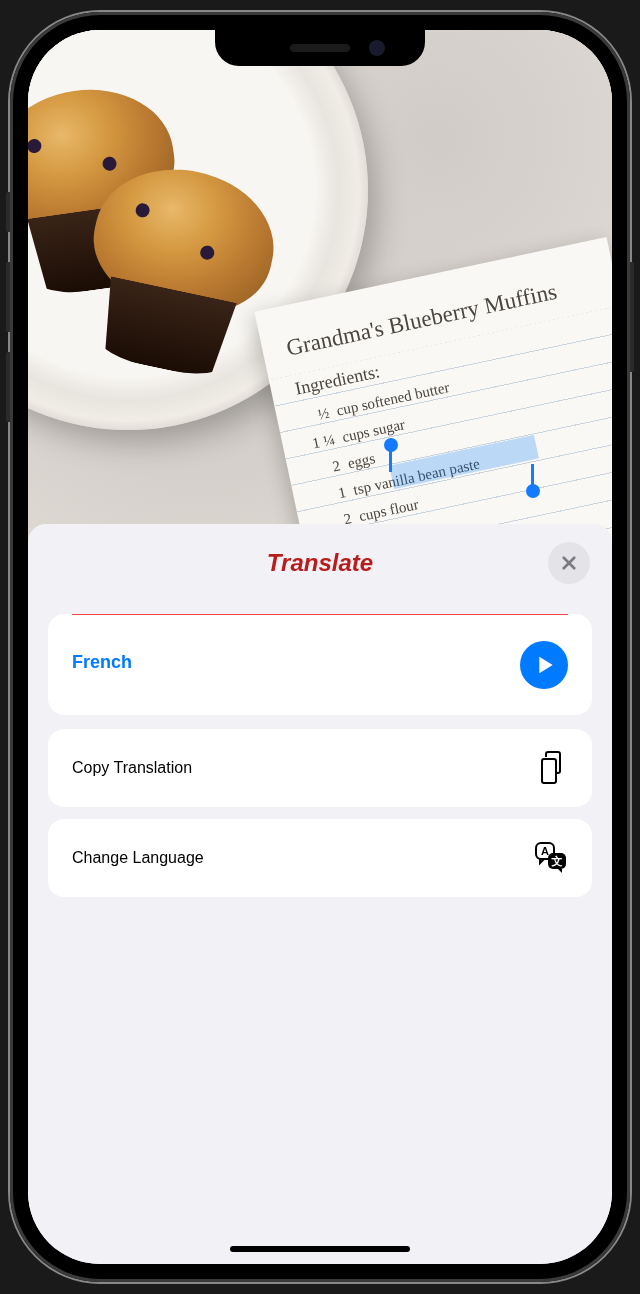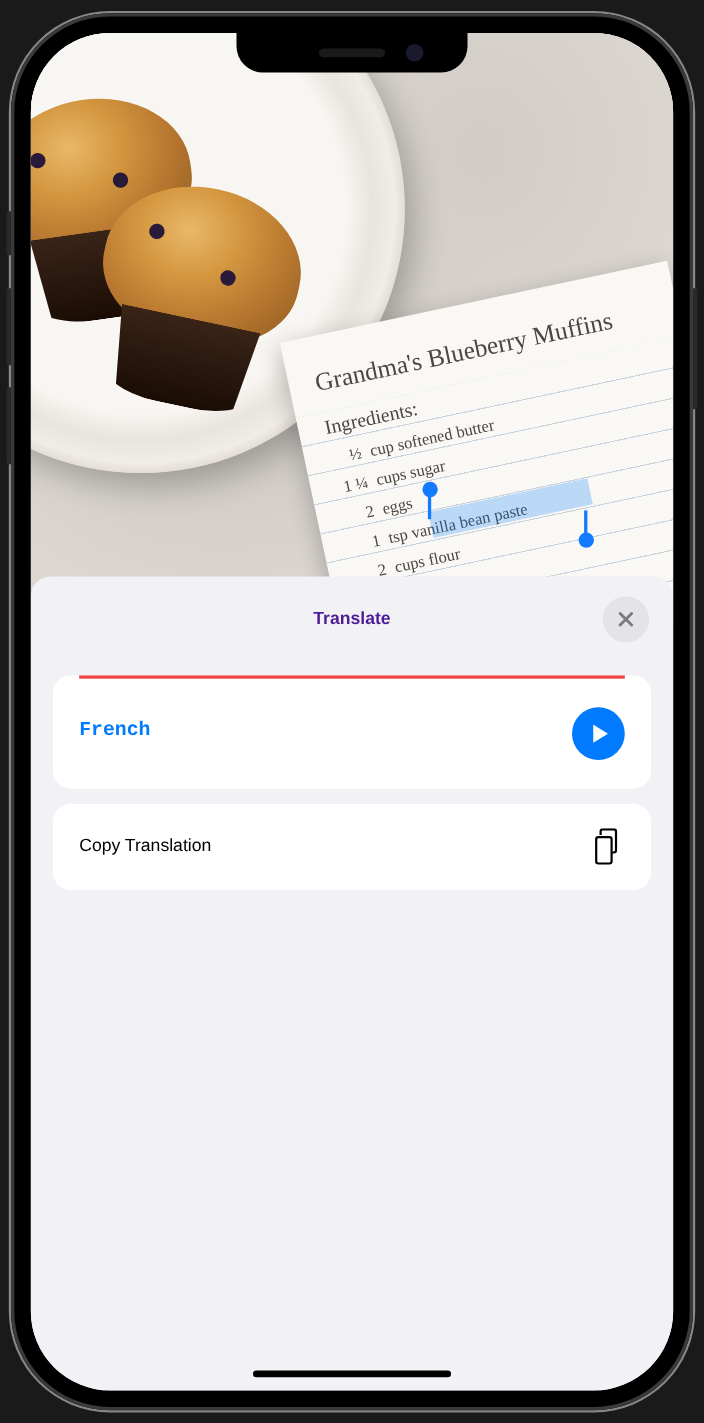--- a/index.html
+++ b/index.html
@@ -237,23 +237,24 @@
       padding: 0;
     }
     .sheet-header {
       height: 78px;
       display: flex;
       align-items: center;
       justify-content: center;
       position: relative;
     }
     .sheet-title {
-      font-size: 16px;
+      font-size: 24px;
       font-weight: 600;
-      color: #4c1d95;
+      color: #b91c1c;
+      font-style: italic;
     }
     .close-btn {
       position: absolute;
       right: 22px;
       top: 50%;
       transform: translateY(-50%);
       width: 42px;
       height: 42px;
       background: #e4e4e8;
       border-radius: 50%;
@@ -270,22 +271,21 @@
       border-radius: 16px;
       padding: 0 24px;
     }
     .trans-block {
       padding: 26px 0;
       display: flex;
       align-items: center;
       justify-content: space-between;
     }
     .trans-block.divider {
-      border-top: 3px solid #ef4444;
-      font-family: Liberation Mono, monospace;
+      border-top: 1px solid #ef4444;
     }
     .trans-text { flex: 1; }
     .lang-label {
       font-size: 18px;
       font-weight: 600;
       color: #000;
       margin-bottom: 6px;
     }
     .lang-label.target { color: #007aff; }
     .trans-content {
@@ -430,18 +430,29 @@
       </div>
 
       <div class="action-card">
         <div class="action-label">Copy Translation</div>
         <svg class="action-icon" viewBox="0 0 34 34" fill="none" stroke="#000" stroke-width="2">
           <path d="M12 6 L12 3 Q12 1 14 1 L24 1 Q26 1 26 3 L26 20 Q26 22 24 22 L22 22"></path>
           <path d="M8 10 Q8 8 10 8 L20 8 Q22 8 22 10 L22 30 Q22 32 20 32 L10 32 Q8 32 8 30 Z"></path>
         </svg>
       </div>
 
+      <div class="action-card">
+        <div class="action-label">Change Language</div>
+        <svg class="action-icon" viewBox="0 0 34 34">
+          <rect x="2" y="2" width="18" height="16" rx="5" fill="none" stroke="#000" stroke-width="2"></rect>
+          <text x="11" y="14" text-anchor="middle" font-size="11" font-weight="600" fill="#000">A</text>
+          <path d="M6 18 L6 22 L10 18" fill="none" stroke="#000" stroke-width="2"></path>
+          <rect x="14" y="12" width="18" height="16" rx="5" fill="#000"></rect>
+          <text x="23" y="24" text-anchor="middle" font-size="11" font-weight="600" fill="#fff">文</text>
+          <path d="M28 28 L28 32 L24 28" fill="#000"></path>
+        </svg>
+      </div>
 
     </div>
 
     <div class="home-indicator"></div>
   </div>
 </div>
 
 </body></html>

